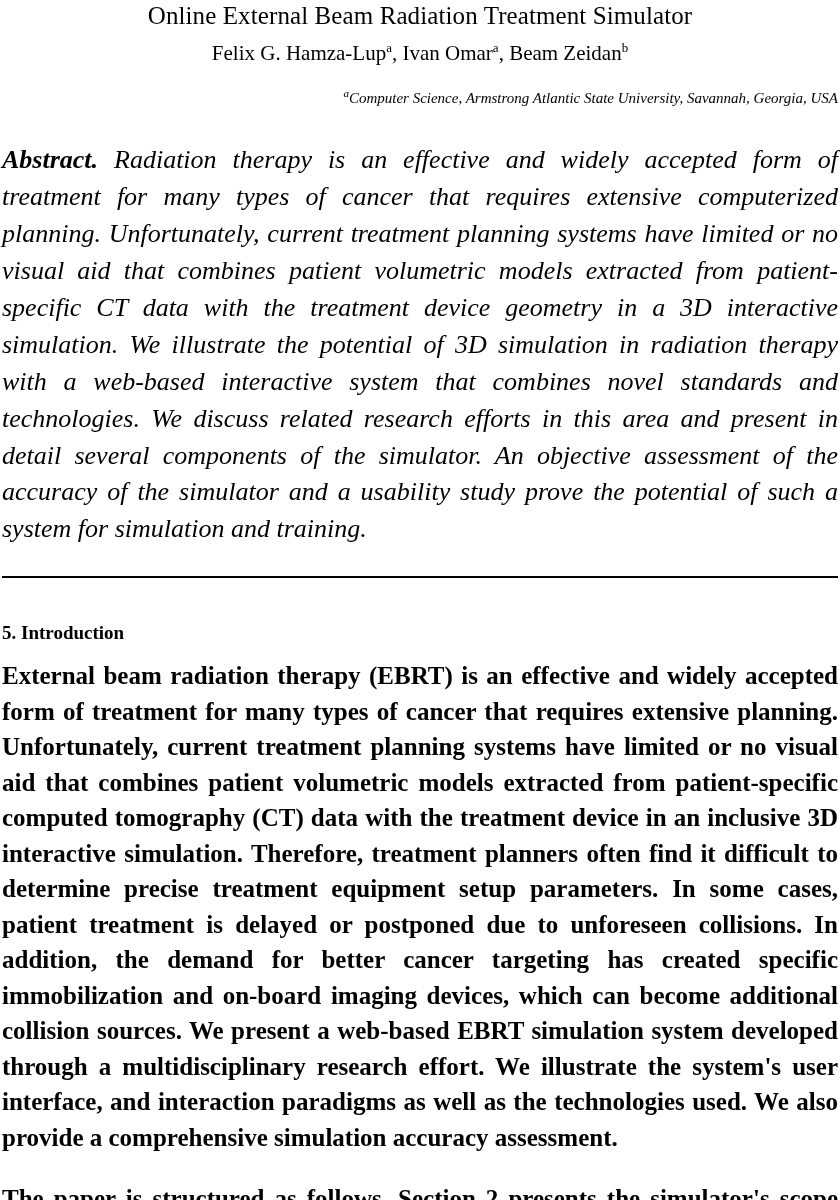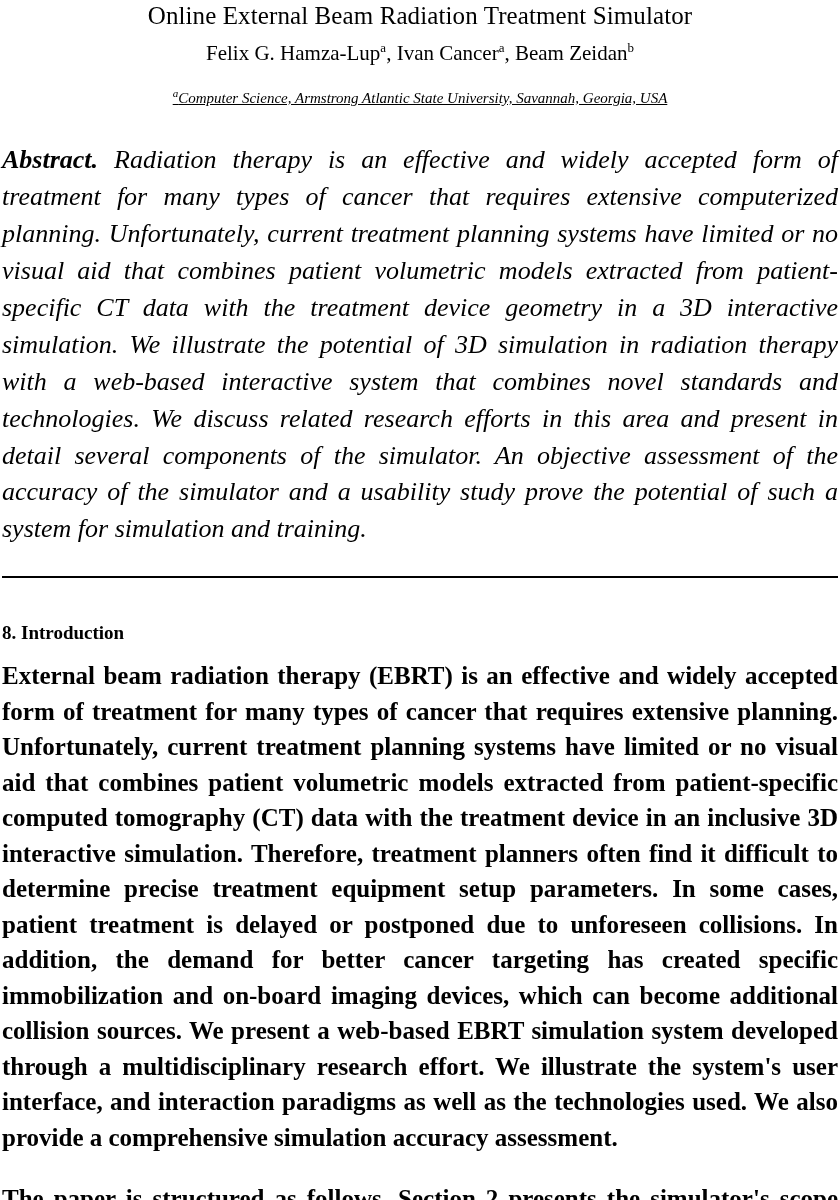--- a/index.html
+++ b/index.html
@@ -33,26 +33,25 @@
     font-size: 21px;
     text-align: center;
     margin-top: 10px;
     font-weight: normal;
   }
   .authors sup {
     font-size: 13px;
     vertical-align: super;
   }
   .affiliations {
-    text-align: center;
+    text-align: right;
     margin-top: 20px;
     font-style: italic;
     font-size: 15px;
     line-height: 1.35;
-    text-decoration: underline;
   }
   .affiliations sup {
     font-size: 11px;
     vertical-align: super;
     font-style: italic;
   }
   .abstract {
     margin-top: 34px;
     font-style: italic;
     font-size: 26px;
@@ -98,33 +97,33 @@
   }
 </style>
 </head>
 <body>
 
 <div class="page">
 
   <h1 class="title">Online External Beam Radiation Treatment Simulator</h1>
 
   <div class="authors">
-    <span>Felix G. Hamza-Lup</span><sup>a</sup>, <span>Ivan Cancer</span><sup>a</sup>, <span>Beam Zeidan</span><sup>b</sup>
+    <span>Felix G. Hamza-Lup</span><sup>a</sup>, <span>Ivan Omar</span><sup>a</sup>, <span>Beam Zeidan</span><sup>b</sup>
   </div>
 
   <div class="affiliations">
     <div><sup>a</sup><span>Computer Science, Armstrong Atlantic State University, Savannah, Georgia, USA</span></div>
   </div>
 
   <div class="abstract">
     <span class="lead">Abstract.</span>
     <span>Radiation therapy is an effective and widely accepted form of treatment for many types of cancer that requires extensive computerized planning. Unfortunately, current treatment planning systems have limited or no visual aid that combines patient volumetric models extracted from patient-specific CT data with the treatment device geometry in a 3D interactive simulation. We illustrate the potential of 3D simulation in radiation therapy with a web-based interactive system that combines novel standards and technologies. We discuss related research efforts in this area and present in detail several components of the simulator. An objective assessment of the accuracy of the simulator and a usability study prove the potential of such a system for simulation and training.</span>
   </div>
 
 
   <hr class="rule">
 
-  <h2 class="section-head">8. Introduction</h2>
+  <h2 class="section-head">5. Introduction</h2>
 
   <p class="body-par">External beam radiation therapy (EBRT) is an effective and widely accepted form of treatment for many types of cancer that requires extensive planning. Unfortunately, current treatment planning systems have limited or no visual aid that combines patient volumetric models extracted from patient-specific computed tomography (CT) data with the treatment device in an inclusive 3D interactive simulation. Therefore, treatment planners often find it difficult to determine precise treatment equipment setup parameters. In some cases, patient treatment is delayed or postponed due to unforeseen collisions. In addition, the demand for better cancer targeting has created specific immobilization and on-board imaging devices, which can become additional collision sources. We present a web-based EBRT simulation system developed through a multidisciplinary research effort. We illustrate the system's user interface, and interaction paradigms as well as the technologies used. We also provide a comprehensive simulation accuracy assessment.</p>
   <p class="body-par spaced">The paper is structured as follows. Section 2 presents the simulator's scope and recent work by other research and development groups. In section 3, we illustrate the main components of the web-based system, emphasizing the user interaction and we provide the details of the polygonal models acquisition process. In section 4, we discuss simulation assessment strategies and current results. We conclude, in section 5, with a discussion on the importance of online simulation and training systems and new technologies for the medical field.</p>
 
 </div>
 
 </body></html>

